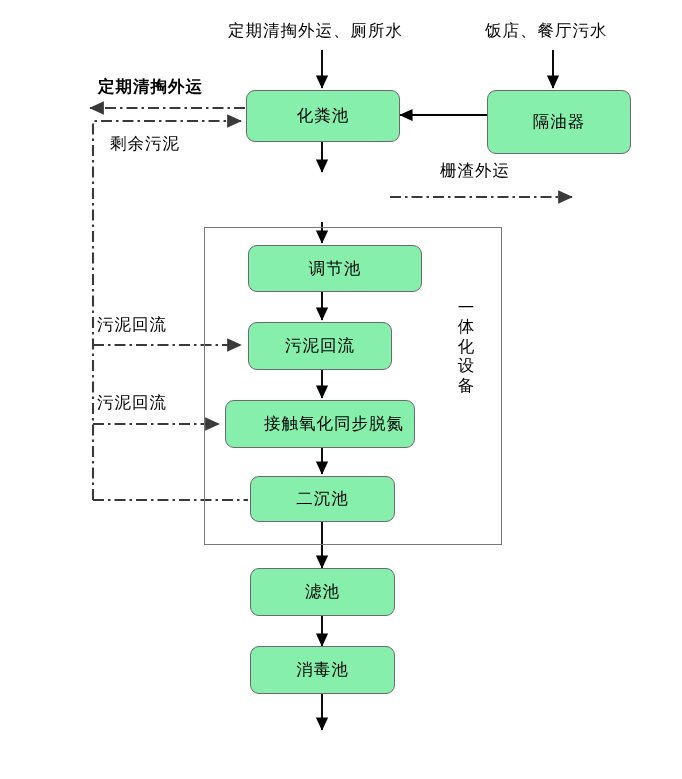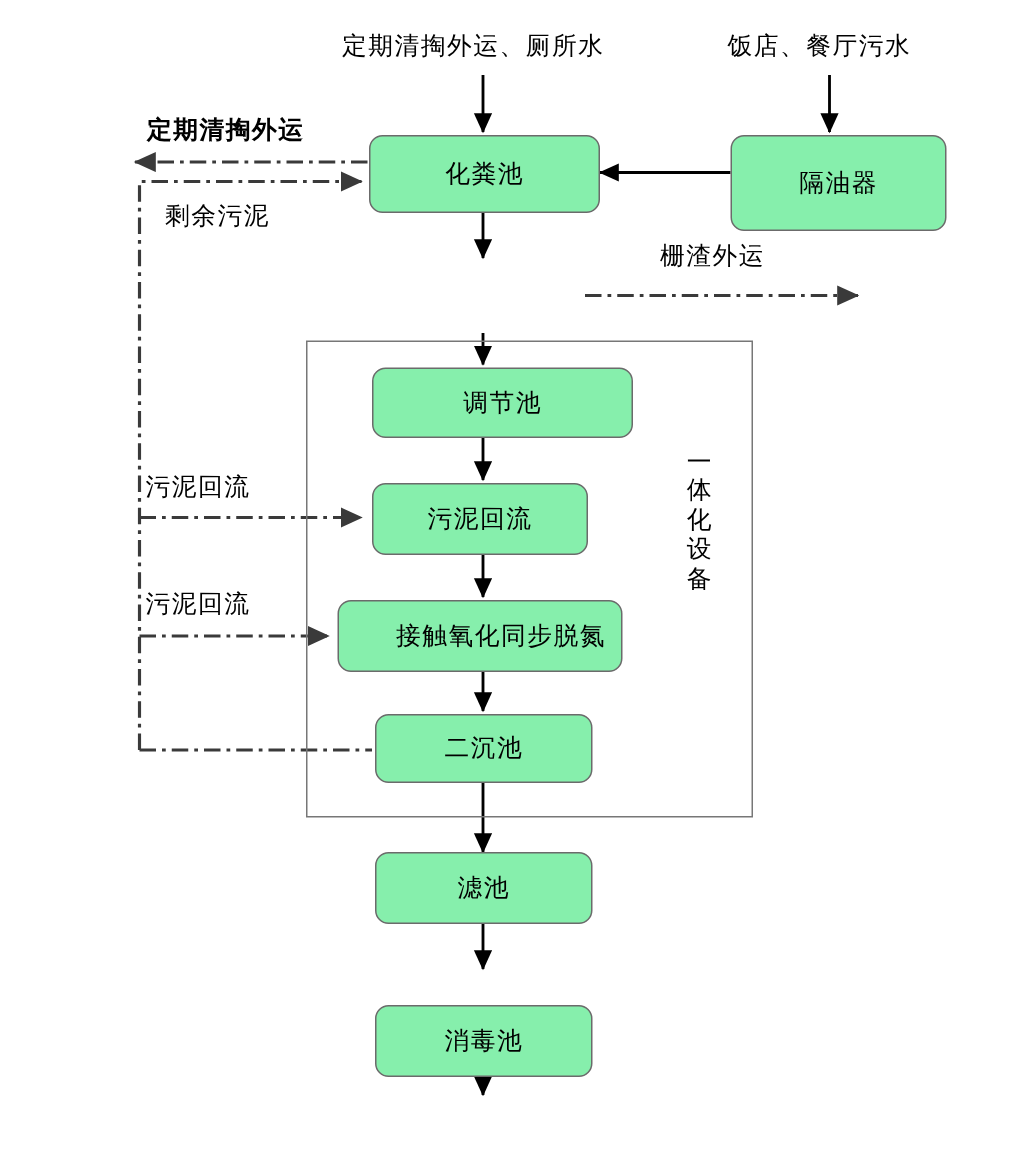--- a/index.html
+++ b/index.html
@@ -109,16 +109,16 @@
     <span>备</span>
   </div>
 
   <div class="node" style="left:246px;top:90px;width:154px;height:52px;">化粪池</div>
   <div class="node" style="left:487px;top:90px;width:144px;height:64px;">隔油器</div>
   <div class="node" style="left:248px;top:245px;width:174px;height:47px;">调节池</div>
   <div class="node" style="left:248px;top:322px;width:144px;height:48px;">污泥回流</div>
   <div class="node" style="left:225px;top:400px;width:190px;height:48px;padding-left:28px;">接触氧化同步脱氮</div>
   <div class="node" style="left:250px;top:476px;width:145px;height:46px;">二沉池</div>
   <div class="node" style="left:250px;top:568px;width:145px;height:48px;">滤池</div>
-  <div class="node" style="left:250px;top:646px;width:145px;height:48px;margin-top:24px;">消毒池</div>
+  <div class="node" style="left:250px;top:646px;width:145px;height:48px;">消毒池</div>
 
 
 </div>
 
 </body></html>

